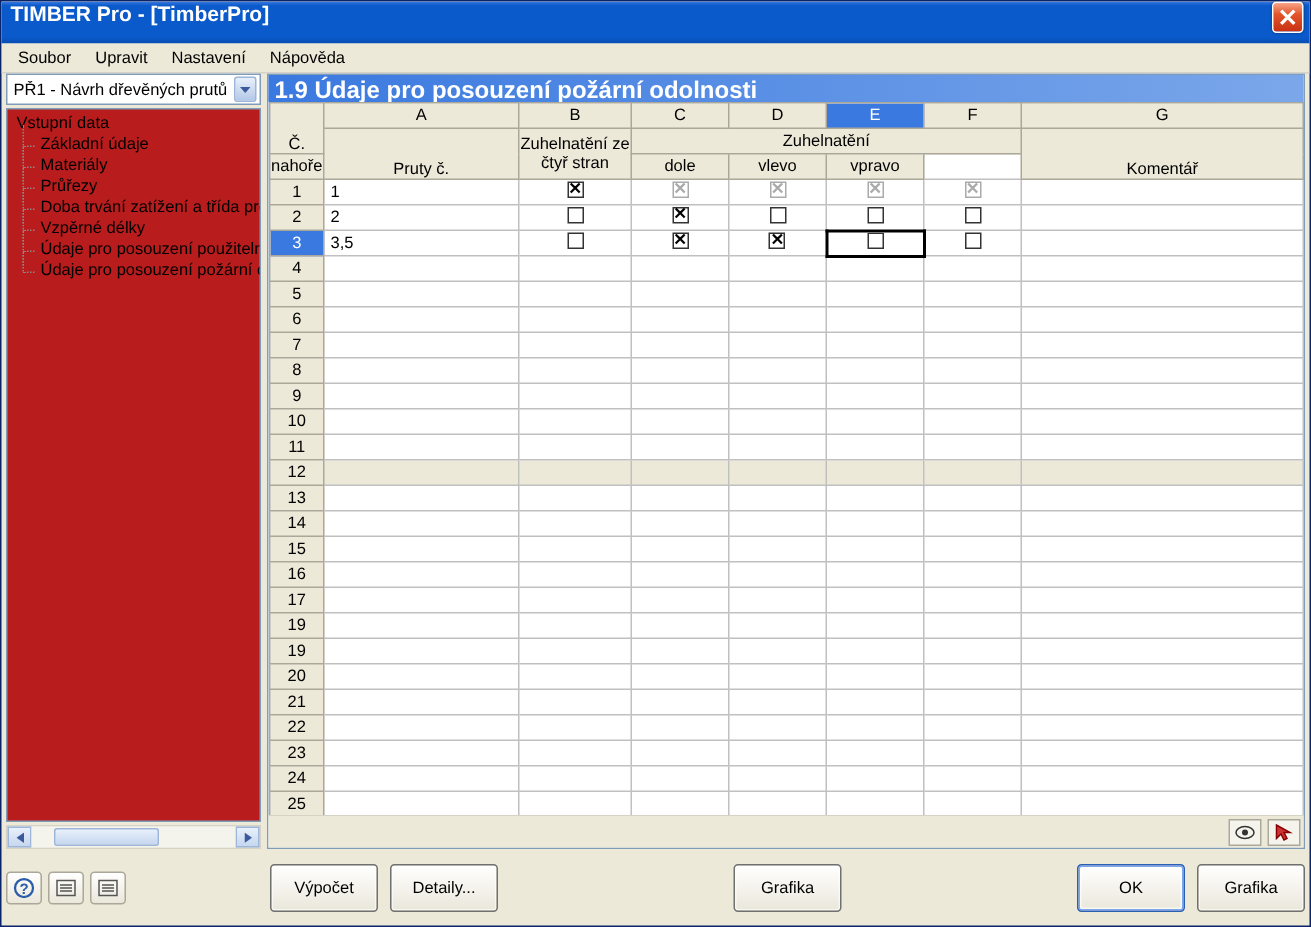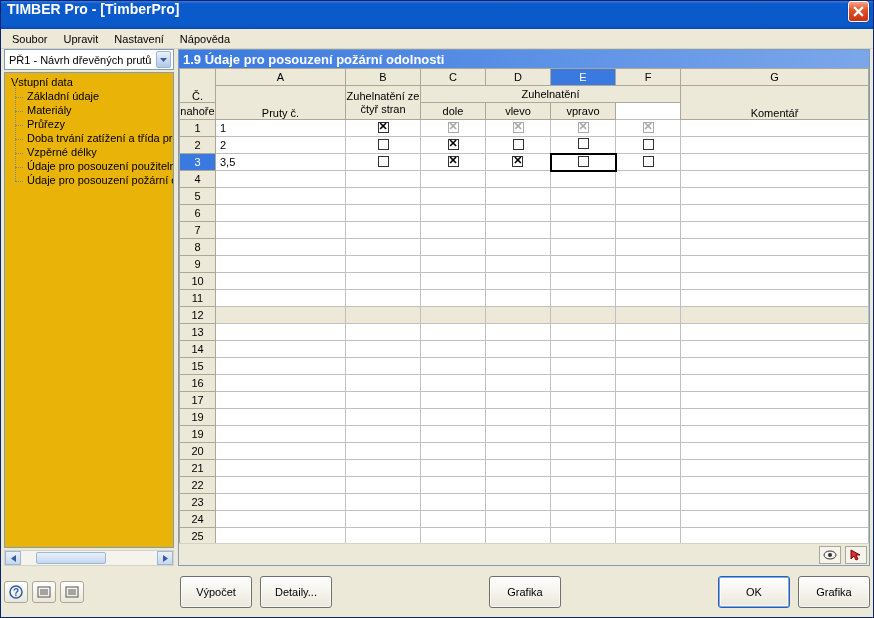--- a/index.html
+++ b/index.html
@@ -71,21 +71,21 @@
   .combo .arrow {
     width: 15px; height: 17px;
     background: linear-gradient(to bottom,#e8f0fb,#b3c8e7);
     border:1px solid #9cb5d8;
     border-radius:2px;
     display:flex; align-items:center; justify-content:center;
   }
   .combo .arrow svg{width:7px;height:4px;}
   .tree {
     flex: 1;
-    background: #eab308;
+    background: #b91c1c;
     border: 1px solid #7f9db9;
     overflow: hidden;
     padding-top: 2px;
   }
   .tree-root { padding-left: 4px; white-space: nowrap; }
   .tree-item { padding:1px 0 1px 2px; cursor: default; position:relative;}
   .tree-children { padding-left: 16px; }
   .tree-children .tree-item::before{
     content:""; position:absolute; left:-10px; top:8px; width:8px; height:0;
     border-top:1px dotted #888;
@@ -120,21 +120,21 @@
   .right-pane {
     flex: 1;
     display:flex; flex-direction:column;
     border:1px solid #7f9db9;
     background:#fff;
     min-width:0;
   }
   .pane-title {
     height:18px;
     background: linear-gradient(to right,#3a79e0,#7ba7ea);
-    color:#fff; font-weight:bold; font-size:13px;
+    color:#fff; font-weight:bold; font-size:16px;
     padding:2px 4px;
   }
   .grid-wrap { flex:1; overflow:auto; }
   table.grid {
     border-collapse: collapse;
     width: 100%;
     table-layout: fixed;
   }
   .grid th, .grid td {
     border: 1px solid #c0c0c0;

